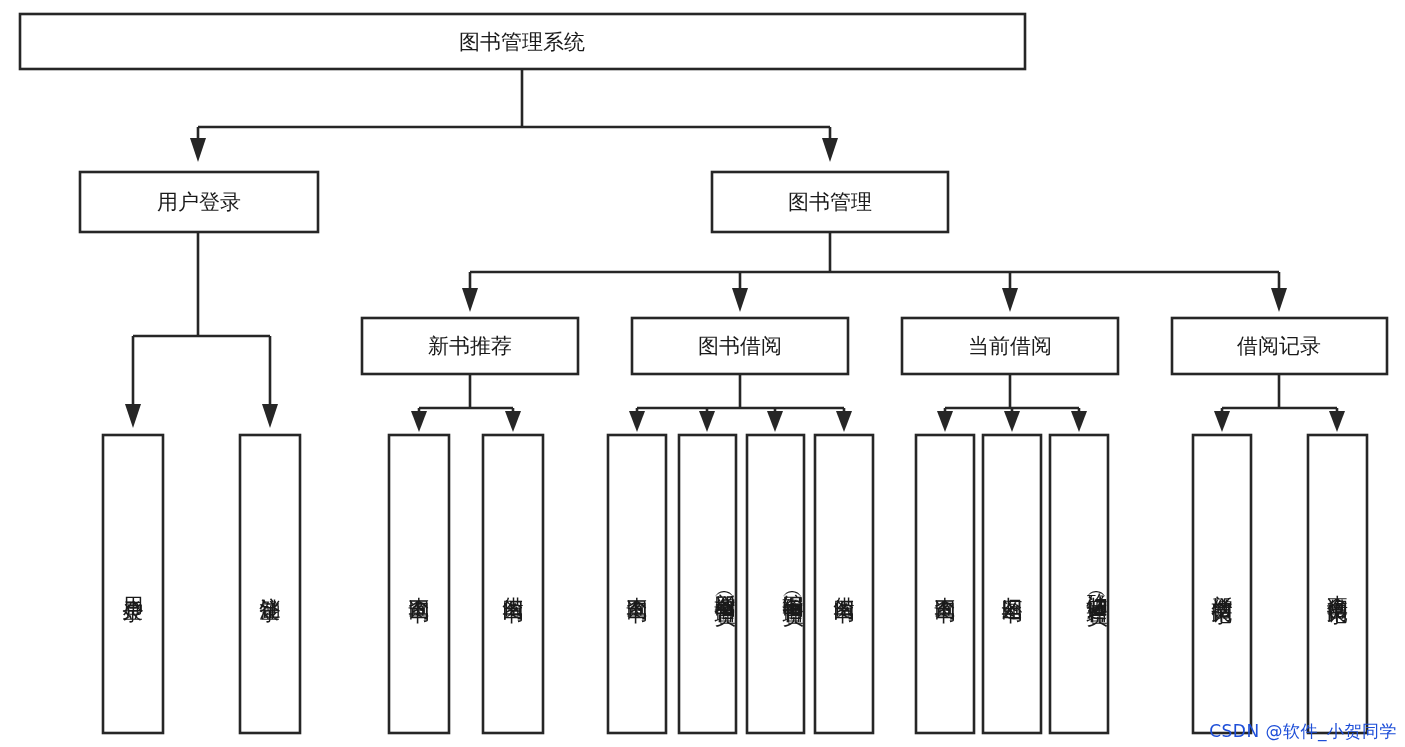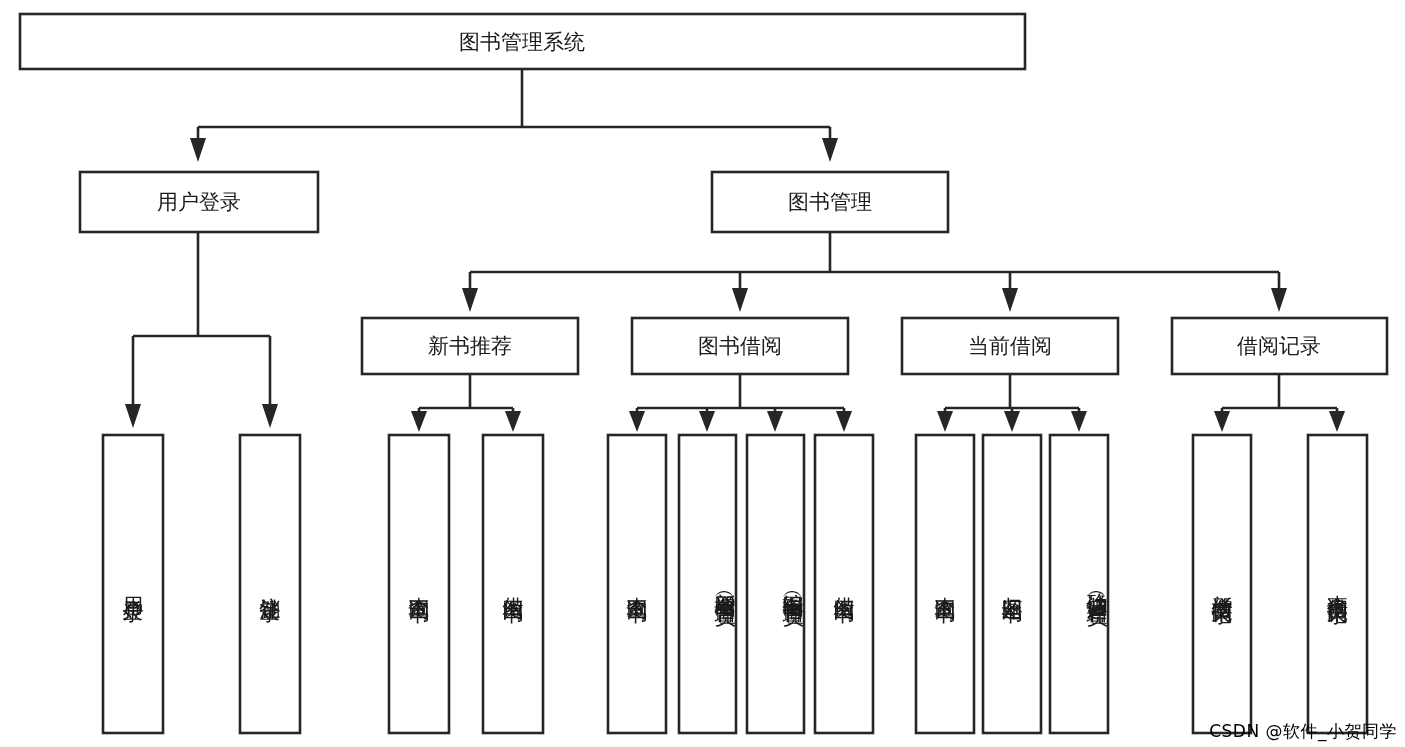--- a/index.html
+++ b/index.html
@@ -63,21 +63,21 @@
     justify-content: center;
     white-space: nowrap;
     pointer-events: none;
   }
   .watermark {
     position: absolute;
     right: 8px;
     bottom: 4px;
     font-family: "DejaVu Sans", "Liberation Sans", sans-serif;
     font-size: 17px;
-    color: #000000;
+    color: #1d4ed8;
     white-space: nowrap;
     letter-spacing: 0.5px;
   }
 </style>
 </head>
 <body>
 
 <div id="diagram-root">
 
   <svg class="flow" viewBox="0 0 1405 747">

